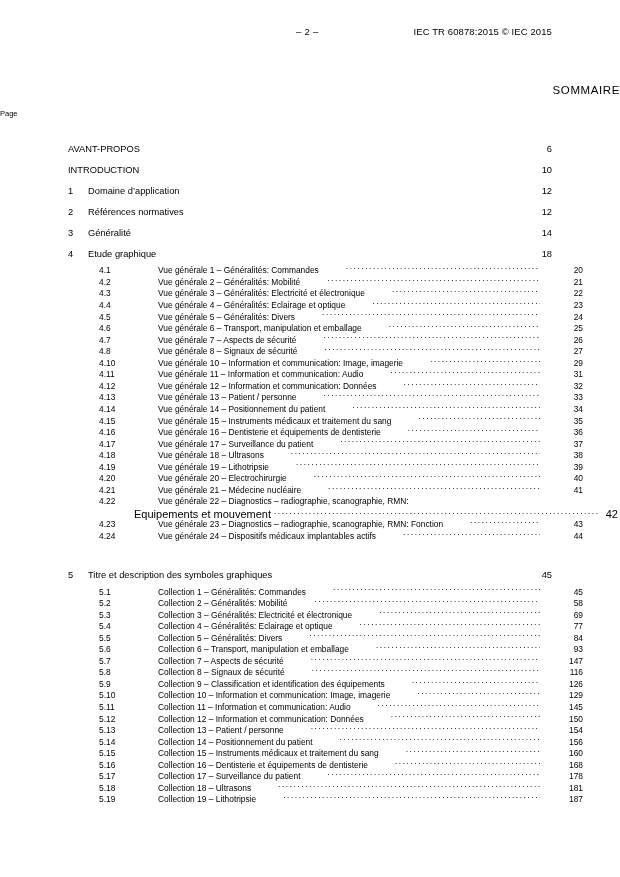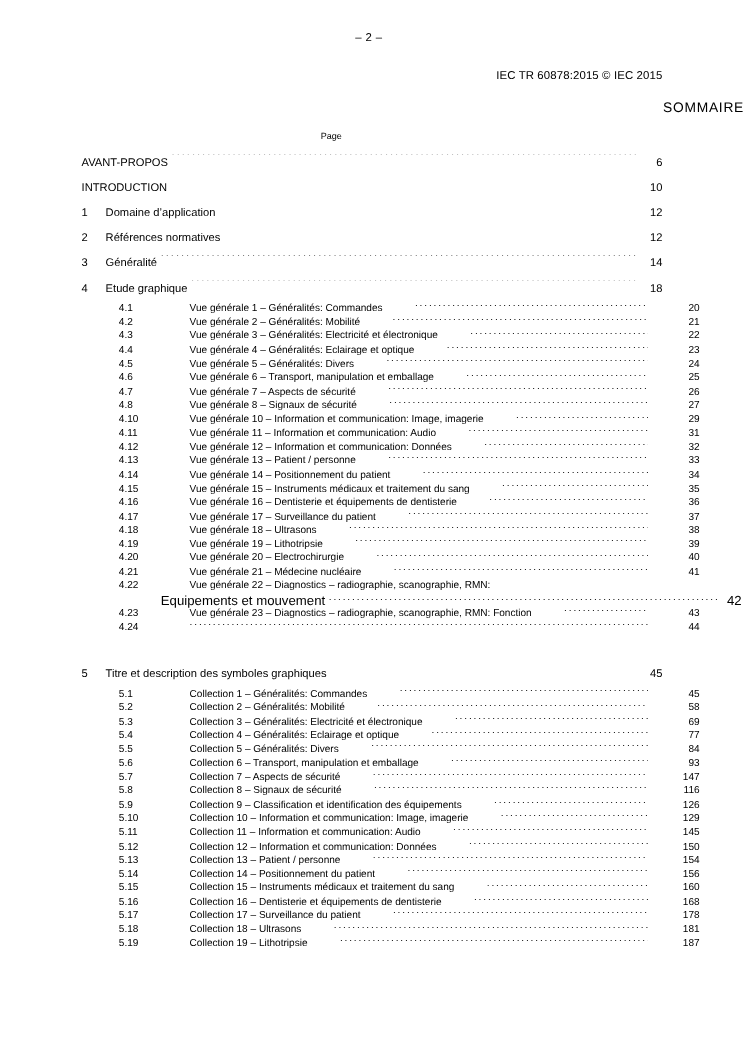--- a/index.html
+++ b/index.html
@@ -37,48 +37,47 @@
     top: 0;
     letter-spacing: 0.3px;
     white-space: nowrap;
   }
   .header-doc {
     position: absolute;
     right: 0;
     top: 0;
     white-space: nowrap;
     letter-spacing: 0.1px;
-    margin-top: 32px;
   }
 
   
   .doc-title {
     position: absolute;
     top: 84px;
     left: 0;
     width: 620px;
     text-align: right;
     font-size: 11.5px;
     letter-spacing: 0.6px;
   }
 
   
   .page-caption {
     position: absolute;
     top: 109px;
     left: 0;
     width: 552px;
-    text-align: center;
+    text-align: left;
     font-size: 7.5px;
   }
 
   
   .toc {
     position: absolute;
-    top: 125px;
+    top: 139px;
     left: 68px;
     width: 484px;
   }
 
   .entry {
     position: relative;
     display: flex;
     align-items: baseline;
     width: 100%;
     white-space: nowrap;
@@ -365,20 +364,21 @@
           <span class="pageno">42</span>
         </div>
         <div class="entry lvl2">
           <span class="num">4.23</span>
           <span class="label">Vue générale 23 – Diagnostics – radiographie, scanographie, RMN: Fonction</span>
           <span class="leader"></span>
           <span class="pageno">43</span>
         </div>
         <div class="entry lvl2">
           <span class="num">4.24</span>
+          <span class="label">Vue générale 24 – Dispositifs médicaux implantables actifs</span>
           <span class="leader"></span>
           <span class="pageno">44</span>
         </div>
       </div>
     <div class="gap-section"></div>
     <div>
         <div class="entry lvl1">
           <span class="num">5</span>
           <span class="label">Titre et description des symboles graphiques</span>
           <span class="leader"></span>

